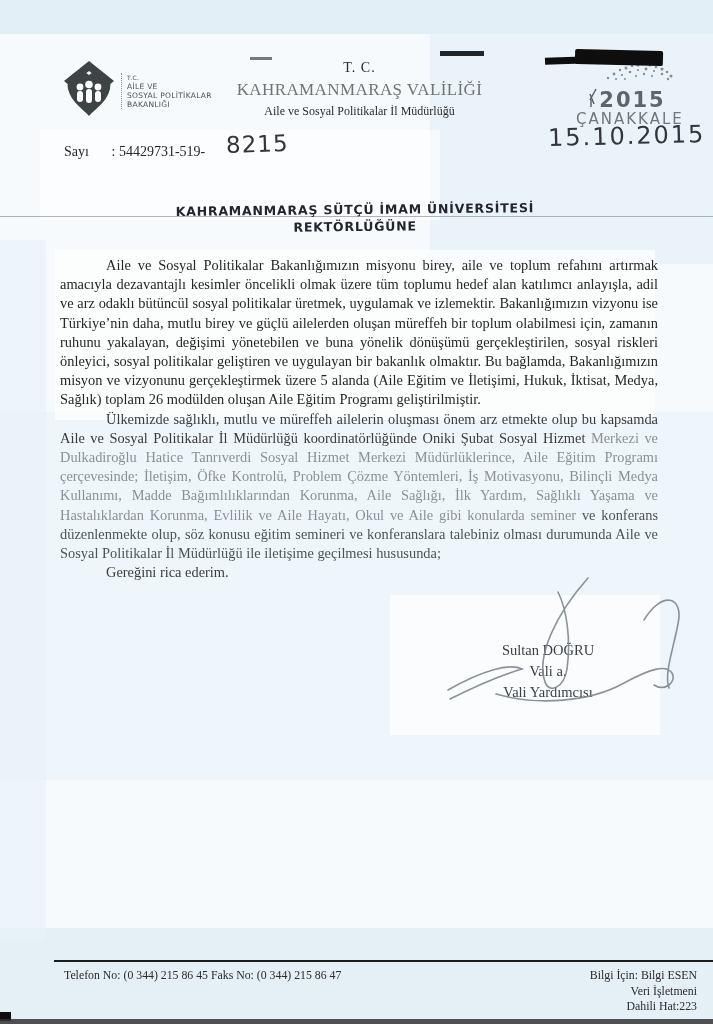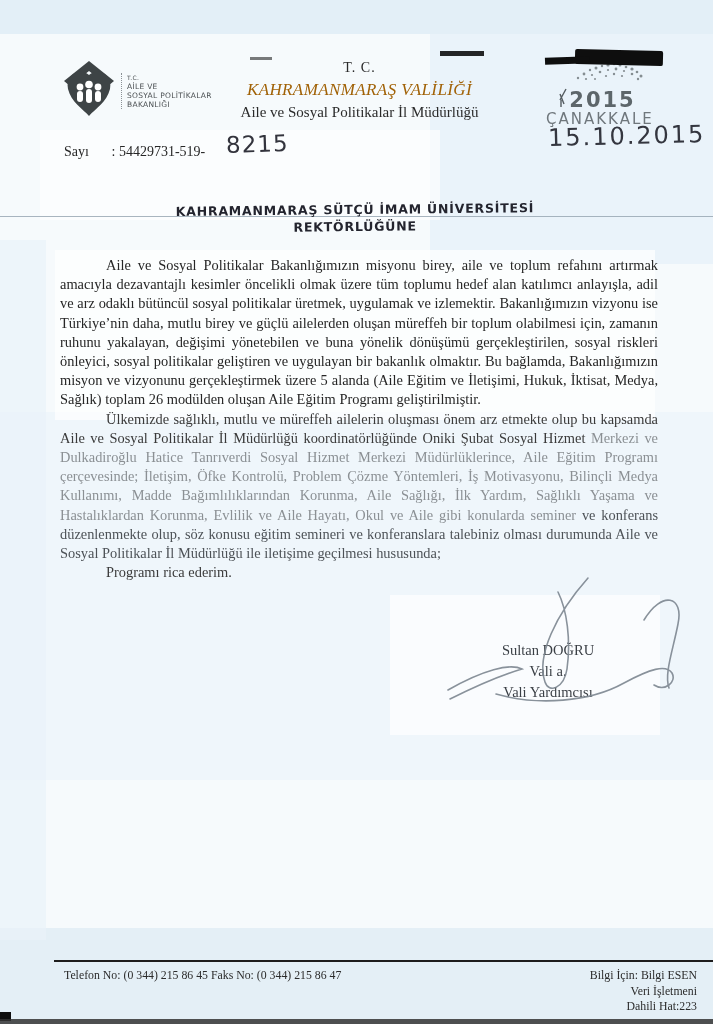--- a/index.html
+++ b/index.html
@@ -22,24 +22,24 @@
 
   .content{position:relative; z-index:2;}
 
   
   .logo-wrap{position:absolute; left:62px; top:60px; display:flex; align-items:center; gap:5px;}
   .logo-caption{font-family:"DejaVu Sans",sans-serif; font-size:7.5px; line-height:9px;
     color:#4a4f52; letter-spacing:.3px; border-left:1px dotted #8b9196; padding-left:5px;}
   .logo-caption .tc{font-size:6px;}
   .center-head{position:absolute; left:6px; right:0; top:60px; text-align:center;}
   .center-head .republic{font-size:14px; letter-spacing:1px; color:#2a2a2a;}
-  .center-head .title{font-size:17px; letter-spacing:.4px; margin-top:4px; color:#a16207;font-style:italic;}
-  .center-head .subtitle{font-size:15px; margin-top:4px; color:#2b2b2b;}
-
-  .stamp{position:absolute; left:546px; top:60px; width:102px; text-align:center; color:#4d5558;}
+  .center-head .title{font-size:17px; letter-spacing:.4px; margin-top:4px; color:#737373;}
+  .center-head .subtitle{font-size:12px; margin-top:4px; color:#2b2b2b;}
+
+  .stamp{position:absolute; left:576px; top:60px; width:102px; text-align:center; color:#4d5558;}
   .stamp .year-row{display:flex; align-items:center; justify-content:center; gap:1px;}
   .stamp .year{font-family:"DejaVu Sans",sans-serif; font-size:21px; font-weight:bold;
     letter-spacing:2px; color:rgba(68,76,80,.85);}
   .stamp .city{font-family:"DejaVu Sans",sans-serif; font-size:15px; letter-spacing:2px;
     color:rgba(80,88,92,.8); margin-top:-2px;}
 
   .hand{font-family:"DejaVu Sans",sans-serif; color:#2e3038;}
   .hand-date{position:absolute; left:548px; top:122px; font-size:24px; letter-spacing:2px;
     transform:rotate(-1.5deg); color:#34363f;}
   .hand-no{position:absolute; left:226px; top:131px; font-size:23px; letter-spacing:1px;
@@ -181,21 +181,21 @@
     <div class="rule-top"></div>
 
     <div class="addressee">
       <div>KAHRAMANMARAŞ  SÜTÇÜ  İMAM  ÜNİVERSİTESİ</div>
       <div>REKTÖRLÜĞÜNE</div>
     </div>
 
     <div class="body-text">
       <p class="p1">Aile ve Sosyal Politikalar Bakanlığımızın misyonu birey, aile ve toplum refahını artırmak amacıyla dezavantajlı kesimler öncelikli olmak üzere tüm toplumu hedef alan katılımcı anlayışla, adil ve arz odaklı bütüncül sosyal politikalar üretmek, uygulamak ve izlemektir. Bakanlığımızın vizyonu ise Türkiye’nin daha, mutlu birey ve güçlü ailelerden oluşan müreffeh bir toplum olabilmesi için, zamanın ruhunu yakalayan, değişimi yönetebilen ve buna yönelik dönüşümü gerçekleştirilen, sosyal riskleri önleyici, sosyal politikalar geliştiren ve uygulayan bir bakanlık olmaktır. Bu bağlamda, Bakanlığımızın misyon ve vizyonunu gerçekleştirmek üzere 5 alanda (Aile Eğitim ve İletişimi, Hukuk, İktisat, Medya, Sağlık) toplam 26 modülden oluşan Aile Eğitim Programı geliştirilmiştir.</p>
       <p><span class="p2-start">Ülkemizde sağlıklı, mutlu ve müreffeh ailelerin oluşması önem arz etmekte olup bu kapsamda Aile ve Sosyal Politikalar İl Müdürlüğü koordinatörlüğünde Oniki Şubat Sosyal Hizmet </span><span class="p2-faded">Merkezi ve Dulkadiroğlu Hatice Tanrıverdi Sosyal Hizmet Merkezi Müdürlüklerince, Aile Eğitim Programı çerçevesinde; İletişim, Öfke Kontrolü, Problem Çözme Yöntemleri, İş Motivasyonu, Bilinçli Medya Kullanımı, Madde Bağımlılıklarından Korunma, Aile Sağlığı, İlk Yardım, Sağlıklı Yaşama ve Hastalıklardan Korunma, Evlilik ve Aile Hayatı, Okul ve Aile gibi konularda seminer </span><span class="p2-end">ve konferans düzenlenmekte olup, söz konusu eğitim semineri ve konferanslara talebiniz olması durumunda Aile ve Sosyal Politikalar İl Müdürlüğü ile iletişime geçilmesi hususunda;</span></p>
-      <p class="closing">Programı rica ederim.</p>
+      <p class="closing">Gereğini rica ederim.</p>
     </div>
 
     <div class="sig-scribble">
       <svg width="250" height="150" viewBox="0 0 250 150">
         <g fill="none" stroke="#7d8791" stroke-width="1.6" stroke-linecap="round" opacity=".9">
           <path d="M150 6 C118 42, 98 84, 107 110 C111 122, 126 116, 129 97 C133 68, 129 38, 120 20"></path>
           <path d="M10 118 C 45 98, 72 91, 84 97 C 60 104, 34 116, 12 127"></path>
           <path d="M58 122 C 100 134, 152 130, 186 111 C 212 97, 228 92, 234 101 C 239 110, 227 120, 216 113"></path>
           <path d="M206 48 C 224 18, 246 24, 240 52 C 235 78, 226 102, 231 116"></path>
         </g>

